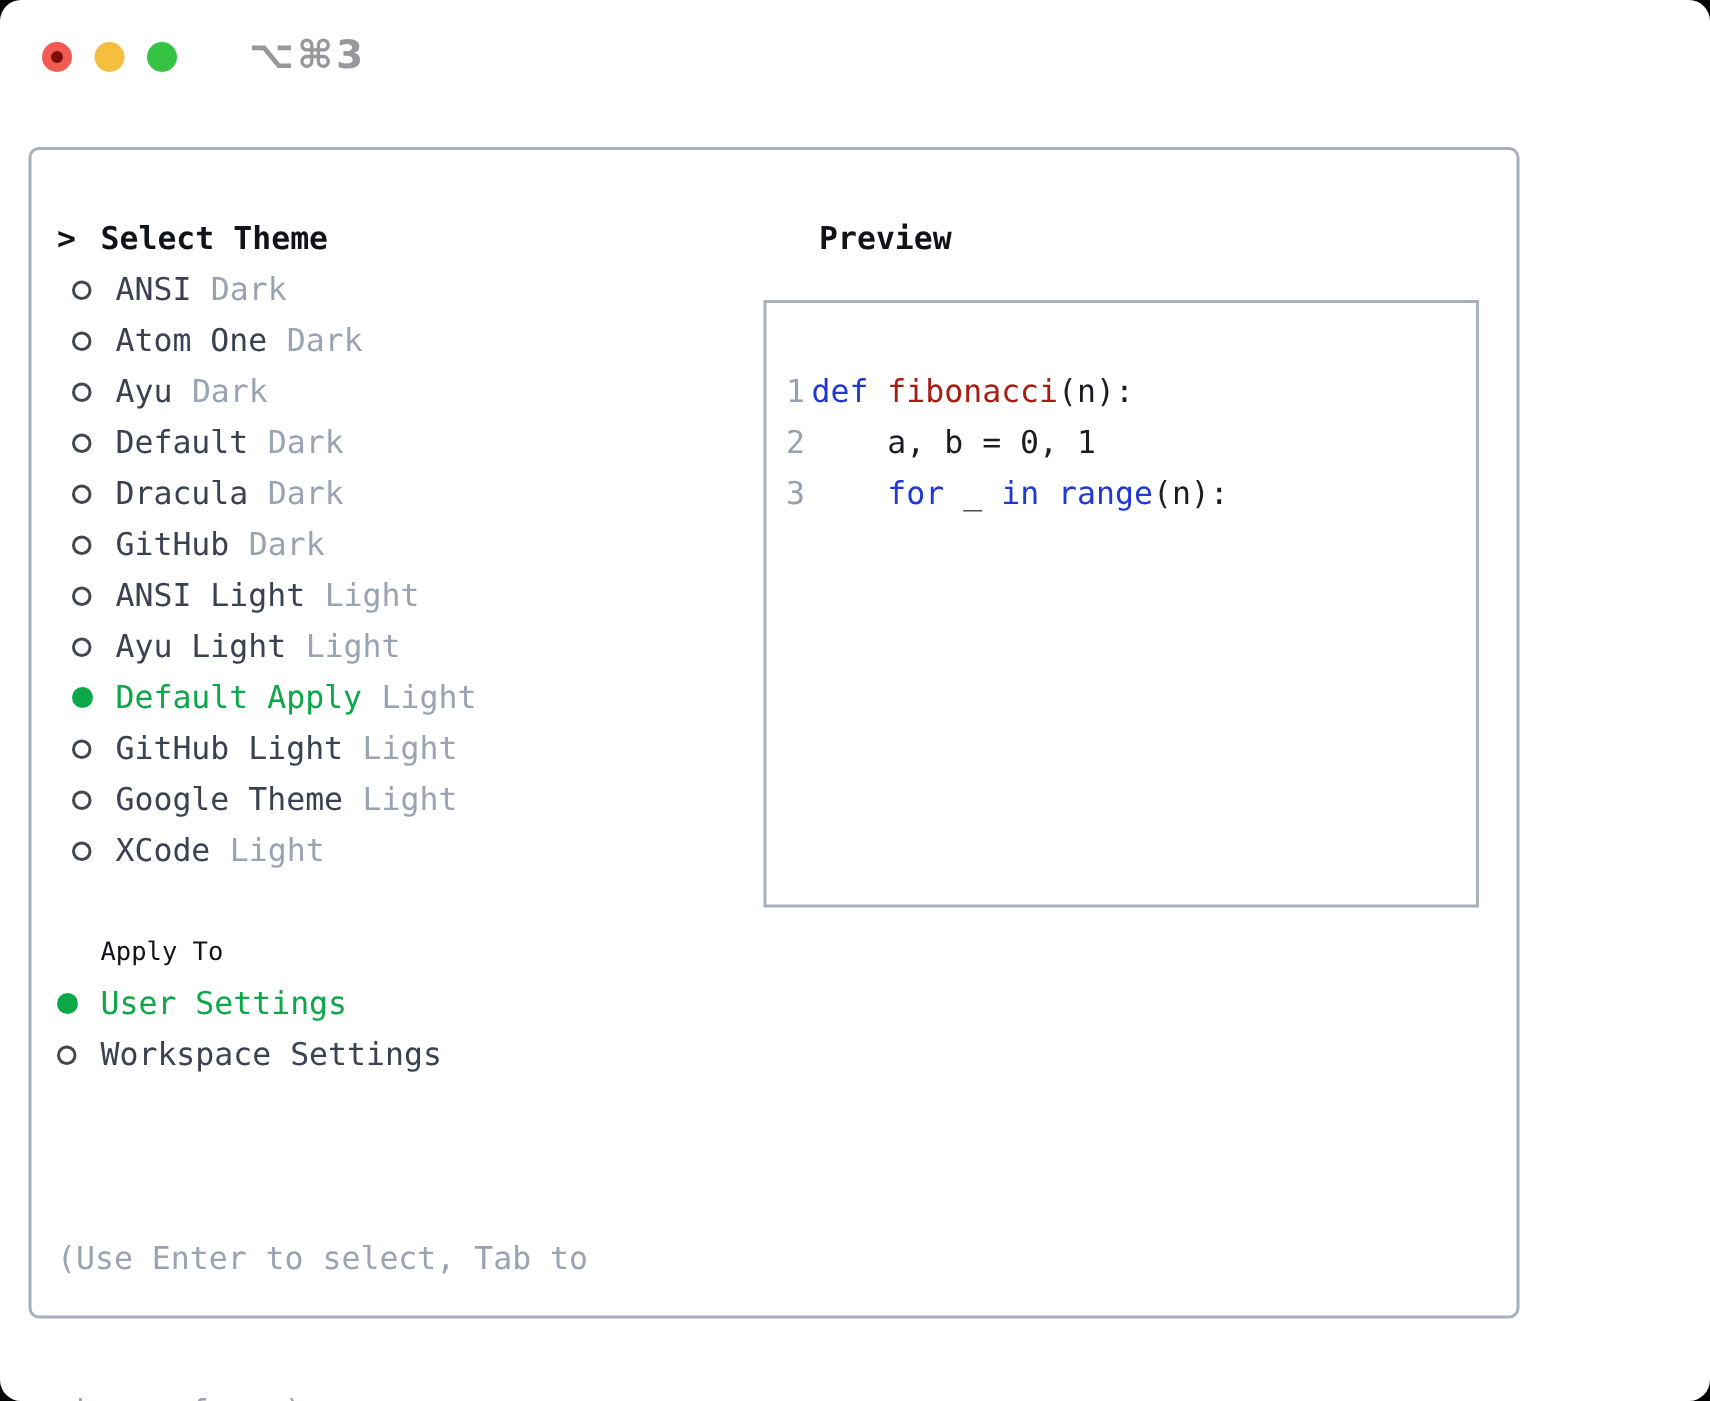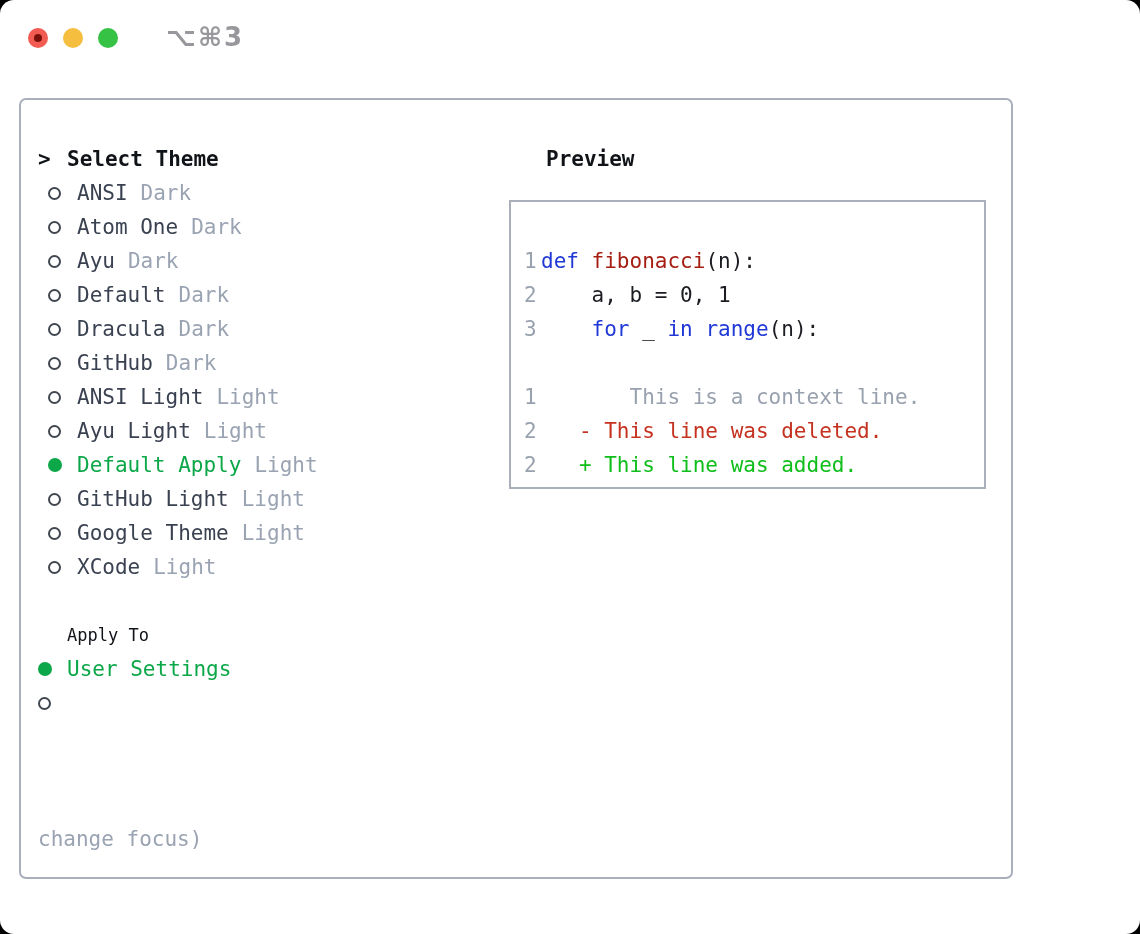--- a/index.html
+++ b/index.html
@@ -44,21 +44,21 @@
                 font-size:17px;color:var(--header-dark);white-space:pre;}
   #apply-list{position:absolute;left:38px;top:652px;}
   .apply-label{color:var(--item-dark);}
   .apply-label.sel{color:var(--accent-green);text-align:center;}
   .help{position:absolute;left:38px;top:754px;font-size:21px;line-height:34px;
         color:var(--muted-gray);white-space:pre;}
 
   
   .preview-title{position:absolute;left:502px;top:142px;height:34px;line-height:34px;
                  font-size:21px;font-weight:700;color:var(--header-dark);margin-left:44px;}
-  .preview-box{position:absolute;left:509px;top:200px;width:477px;height:289px;
+  .preview-box{position:absolute;left:509px;top:200px;width:477px;height:405px;
                border:2px solid var(--border-gray);padding:42px 10px 0 13px;overflow:hidden;}
   .pline{height:34px;line-height:34px;font-size:21px;white-space:pre;}
   .ln{display:inline-block;width:17px;color:var(--lnum);}
   .blank-line{height:34px;}
   .tok-kw{color:var(--keyword-blue);}
   .tok-fn{color:var(--function-red);}
   .tok-plain{color:var(--code-plain);}
   .diff-ctx{color:var(--lnum);}
   .diff-del{color:var(--diff-del);}
   .diff-add{color:var(--diff-add);}
@@ -96,36 +96,32 @@
       <div class="row"><span class="marker-cell"><span class="radio sel"></span></span><span class="item-name sel">Default Apply</span><span class="item-tag">Light</span></div>
       <div class="row"><span class="marker-cell"><span class="radio"></span></span><span class="item-name">GitHub Light</span><span class="item-tag">Light</span></div>
       <div class="row"><span class="marker-cell"><span class="radio"></span></span><span class="item-name">Google Theme</span><span class="item-tag">Light</span></div>
       <div class="row"><span class="marker-cell"><span class="radio"></span></span><span class="item-name">XCode</span><span class="item-tag">Light</span></div>
     </div>
 
   <div class="apply-header">Apply To</div>
 
   <div id="apply-list">
       <div class="row"><span class="marker-cell"><span class="radio sel"></span></span><span class="apply-label sel">User Settings</span></div>
-      <div class="row"><span class="marker-cell"><span class="radio"></span></span></div>
+      <div class="row"><span class="marker-cell"><span class="radio"></span></span><span class="apply-label">Workspace Settings</span></div>
     </div>
 
   <div class="help">
+    <div>(Use Enter to select, Tab to</div>
     <div>change focus)</div>
   </div>
 
   <div class="preview-title">Preview</div>
 
   <div class="preview-box">
     <div id="code-lines">
         <div class="pline"><span class="ln">1</span><span class="tok-kw">def </span><span class="tok-fn">fibonacci</span><span class="tok-plain">(n):</span></div>
         <div class="pline"><span class="ln">2</span><span class="tok-plain">    a, b = 0, 1</span></div>
         <div class="pline"><span class="ln">3</span><span class="tok-plain">    </span><span class="tok-kw">for</span><span class="tok-plain"> _ </span><span class="tok-kw">in</span><span class="tok-plain"> </span><span class="tok-kw">range</span><span class="tok-plain">(n):</span></div>
       </div>
     <div class="blank-line"></div>
-    <div id="diff-lines">
-        <div class="pline"><span class="ln">1</span><span class="diff-ctx">       This is a context line.</span></div>
-        <div class="pline"><span class="ln">2</span><span class="diff-del">   - This line was deleted.</span></div>
-        <div class="pline"><span class="ln">2</span><span class="diff-add">   + This line was added.</span></div>
-      </div>
   </div>
 
 </div>
 
 </body></html>

